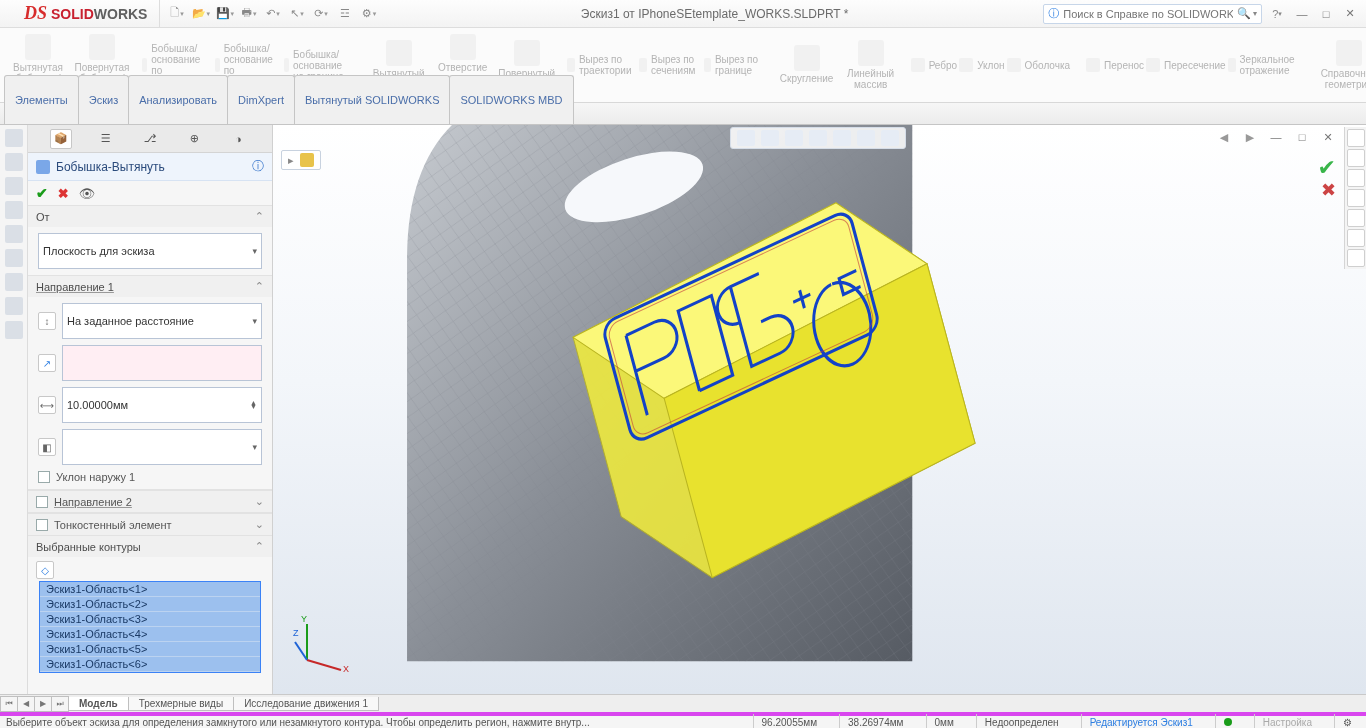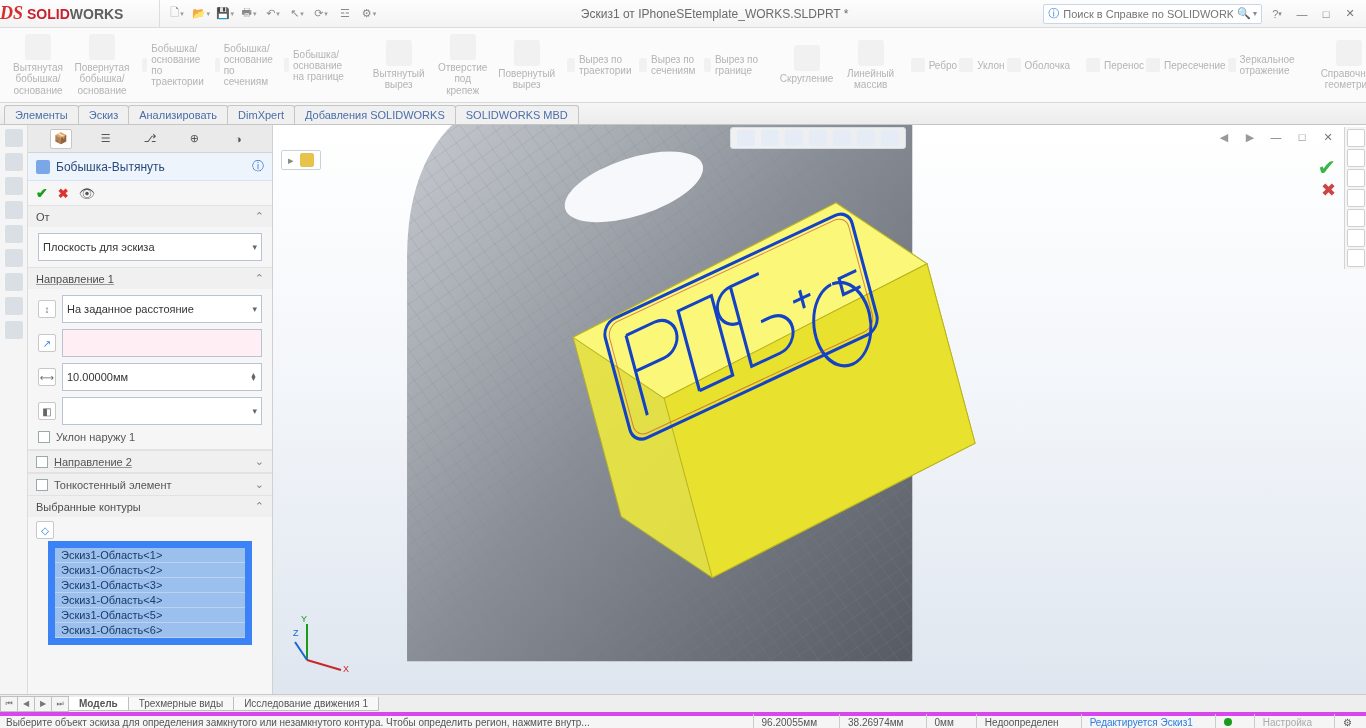--- a/index.html
+++ b/index.html
@@ -1,18 +1,18 @@
 <!DOCTYPE html>
 <html><head>
 <meta charset="utf-8">
 <style>
   * { box-sizing: border-box; margin:0; padding:0; font-family: "Segoe UI", Tahoma, sans-serif; user-select:none;}
   body { width:1366px; height:728px; overflow:hidden; background:#fff; font-size:11px; color:#555;}
   .titlebar { height:28px; display:flex; align-items:center; border-bottom:1px solid #ddd; background:linear-gradient(#fdfdfd,#f3f3f3);}
-  .logo { width:160px; height:28px; display:flex; align-items:center; padding-left:0; font-weight:bold; font-size:14px; color:#4a4a4a; border-right:1px solid #ddd;}
+  .logo { width:160px; height:28px; display:flex; align-items:center; padding-left:24px; font-weight:bold; font-size:14px; color:#4a4a4a; border-right:1px solid #ddd;}
   .logo .ds{ color:#d72c2c; font-style:italic; font-size:18px; margin-right:4px; font-family:Georgia,serif;}
   .logo .solid{color:#c8202f;}
   .logo .works{color:#606060;}
   .qat { display:flex; align-items:center; gap:2px; padding:0 6px; flex:0 0 auto;}
   .qat .btn, .titlebar-right .btn { width:22px;height:20px;display:flex;align-items:center;justify-content:center;border-radius:2px;color:#888;}
   .qat .dd::after{content:"▾"; font-size:7px;color:#999;margin-left:1px;}
   .title-center{flex:1; text-align:center; color:#6b6b6b; font-size:12px;}
   .titlebar-right{display:flex;align-items:center;gap:4px;padding-right:6px;}
   .searchbox{display:flex;align-items:center;border:1px solid #c7d6e9;background:#fff;height:20px;border-radius:2px;padding:0 4px;color:#6a89b8;}
   .searchbox input{border:none;outline:none;font-size:11px;width:170px;color:#6a89b8;background:transparent;}
@@ -20,51 +20,51 @@
 
   .ribbon{height:75px;background:#fbfbfb;border-bottom:1px solid #d8d8d8;display:flex;align-items:stretch;padding:4px 8px;gap:4px;}
   .ribbon .grp{display:flex;flex-direction:column;align-items:center;justify-content:center;padding:0 6px;color:#b4b4b4;text-align:center;font-size:10px;line-height:1.15;min-width:60px;}
   .ribbon .grp .ic{width:26px;height:26px;background:#e9e9e9;border-radius:3px;margin-bottom:2px;opacity:.55;}
   .ribbon .sep{width:1px;background:#e4e4e4;margin:6px 2px;}
   .ribbon .list{display:flex;flex-direction:row;justify-content:center;gap:2px;color:#b4b4b4;font-size:10px;padding:0 6px;}
   .ribbon .list .row{display:flex;align-items:center;gap:4px;}
   .ribbon .list .row .sic{width:14px;height:14px;background:#e9e9e9;border-radius:2px;opacity:.55;}
 
   .tabstrip{height:22px;background:linear-gradient(#f6f6f6,#ececec);display:flex;align-items:flex-end;font-size:11px;border-bottom:1px solid #c5c5c5;}
-  .tabstrip .tab{padding:3px 10px;border:1px solid #c5c5c5;border-bottom:none;border-radius:3px 3px 0 0;margin-right:-1px;background:#f0f0f0;color:#4a6ea9;cursor:default;text-align:center;}
+  .tabstrip .tab{padding:18px 10px;border:1px solid #c5c5c5;border-bottom:none;border-radius:3px 3px 0 0;margin-right:-1px;background:#f0f0f0;color:#4a6ea9;cursor:default;text-align:center;}
   .tabstrip .tab:first-child{margin-left:4px;}
 
   .main{display:flex;height:calc(728px - 28px - 75px - 22px - 16px - 18px);}
   .iconcol{width:28px;background:#f5f5f5;border-right:1px solid #dcdcdc;display:flex;flex-direction:column;align-items:center;padding-top:4px;gap:6px;}
   .iconcol .ic{width:18px;height:18px;background:#cfd6df;border-radius:2px;opacity:.7;}
   .fm{width:245px;background:#f6f6f6;border-right:1px solid #d0d0d0;display:flex;flex-direction:column;overflow:hidden;}
   .fm .tabicons{height:28px;display:flex;align-items:center;justify-content:space-evenly;background:#eaeaea;border-bottom:1px solid #d4d4d4;}
   .fm .tabicons .ti{width:22px;height:20px;border:1px solid transparent;display:flex;align-items:center;justify-content:center;}
   .fm .tabicons .ti.active{background:#fff;border-color:#c7c7c7;border-radius:2px;}
   .fm .feature-title{display:flex;align-items:center;padding:5px 8px;background:#eef4fc;border-bottom:1px solid #d7e3f3;font-size:12px;color:#2b4b7c;}
   .fm .feature-title .cube{width:14px;height:14px;background:#7aa7e8;margin-right:6px;border-radius:2px;}
   .fm .feature-title .help{margin-left:auto;color:#3b78cc;}
   .fm .okrow{display:flex;align-items:center;gap:10px;padding:4px 8px;border-bottom:1px solid #e2e2e2;}
   .fm .okrow .ok{color:#1a9c1a;font-weight:bold;font-size:14px;}
   .fm .okrow .no{color:#d33;font-weight:bold;font-size:13px;}
   .fm .okrow .eye{color:#555;font-size:13px;}
   .fm .section{border-bottom:1px solid #e2e2e2;}
   .fm .section .hdr{display:flex;align-items:center;padding:4px 8px;font-size:11px;color:#4c4c4c;background:#f0f0f0;}
   .fm .section .hdr .chev{margin-left:auto;color:#888;}
   .fm .section .body{padding:6px 10px;display:flex;flex-direction:column;gap:6px;}
-  .combo{display:flex;align-items:center;border:1px solid #b8c4d6;background:#fff;height:28px;padding:0 4px;font-size:11px;color:#333;justify-content:space-between;}
+  .combo{display:flex;align-items:center;border:1px solid #b8c4d6;background:#fff;height:36px;padding:0 4px;font-size:11px;color:#333;justify-content:space-between;}
   .combo .arr{color:#666;font-size:9px;}
   .combo.pink{background:#ffeef3;}
   .combo.white{background:#fff;}
   .inline{display:flex;align-items:center;gap:6px;}
   .smic{width:18px;height:18px;border:1px solid #c8c8c8;background:#fff;border-radius:2px;display:flex;align-items:center;justify-content:center;font-size:10px;color:#666;}
   .chkrow{display:flex;align-items:flex-end;gap:6px;color:#555;}
   .chkrow .box{width:12px;height:12px;border:1px solid #9aa;background:#fff;}
   .chkrow.exp{justify-content:space-between;padding:4px 8px;background:#f0f0f0;border-top:1px solid #e2e2e2;border-bottom:1px solid #e2e2e2;}
-  .selbox{border:7px solid #3b82f6;background:#fff;margin:0 20px;}
+  .selbox{border:1px solid #3b82f6;background:#fff;margin:0 11px;}
   .selbox .item{padding:1px 6px;background:#9cc0ee;color:#1b3a66;border-bottom:1px solid #bcd3f0;font-size:11px;}
 
   .viewport{flex:1;position:relative;overflow:hidden;background:linear-gradient(#ffffff 0%,#f3f6fa 45%,#dfe6ef 100%);}
   .vp-toolbar{position:absolute;top:2px;left:50%;transform:translateX(-90px);display:flex;gap:6px;background:rgba(255,255,255,.85);padding:2px 6px;border:1px solid #d5dde8;border-radius:3px;z-index:5;}
   .vp-toolbar .b{width:18px;height:16px;background:#e6ecf5;border-radius:2px;}
   .vp-rtabs{position:absolute;top:2px;right:0;width:22px;display:flex;flex-direction:column;gap:2px;background:#f4f4f4;border-left:1px solid #d5d5d5;padding:2px;z-index:5;}
   .vp-rtabs .rt{width:18px;height:18px;border:1px solid #cfcfcf;background:#fff;border-radius:2px;}
   .breadcrumb{position:absolute;top:25px;left:8px;z-index:5;display:flex;align-items:center;background:#fff;border:1px solid #c8d2df;border-radius:2px;padding:2px 6px;font-size:11px;color:#4c6b34;gap:6px;}
   .breadcrumb .arr{color:#888;}
   .breadcrumb .ic{width:14px;height:14px;background:#e8c34a;border-radius:2px;}
@@ -217,21 +217,21 @@
       <span style="white-space:pre-line">Справочная
 геометрия</span>
     </div>
 </div>
 
 <div class="tabstrip">
   <div class="tab">Элементы</div>
   <div class="tab">Эскиз</div>
   <div class="tab">Анализировать</div>
   <div class="tab">DimXpert</div>
-  <div class="tab">Добавления SOLIDWORKS</div>
+  <div class="tab">Вытянутый SOLIDWORKS</div>
   <div class="tab">SOLIDWORKS MBD</div>
 </div>
 
 <div class="main">
 
   <div class="iconcol">
     <div class="ic"></div>
     <div class="ic"></div>
     <div class="ic"></div>
     <div class="ic"></div>

